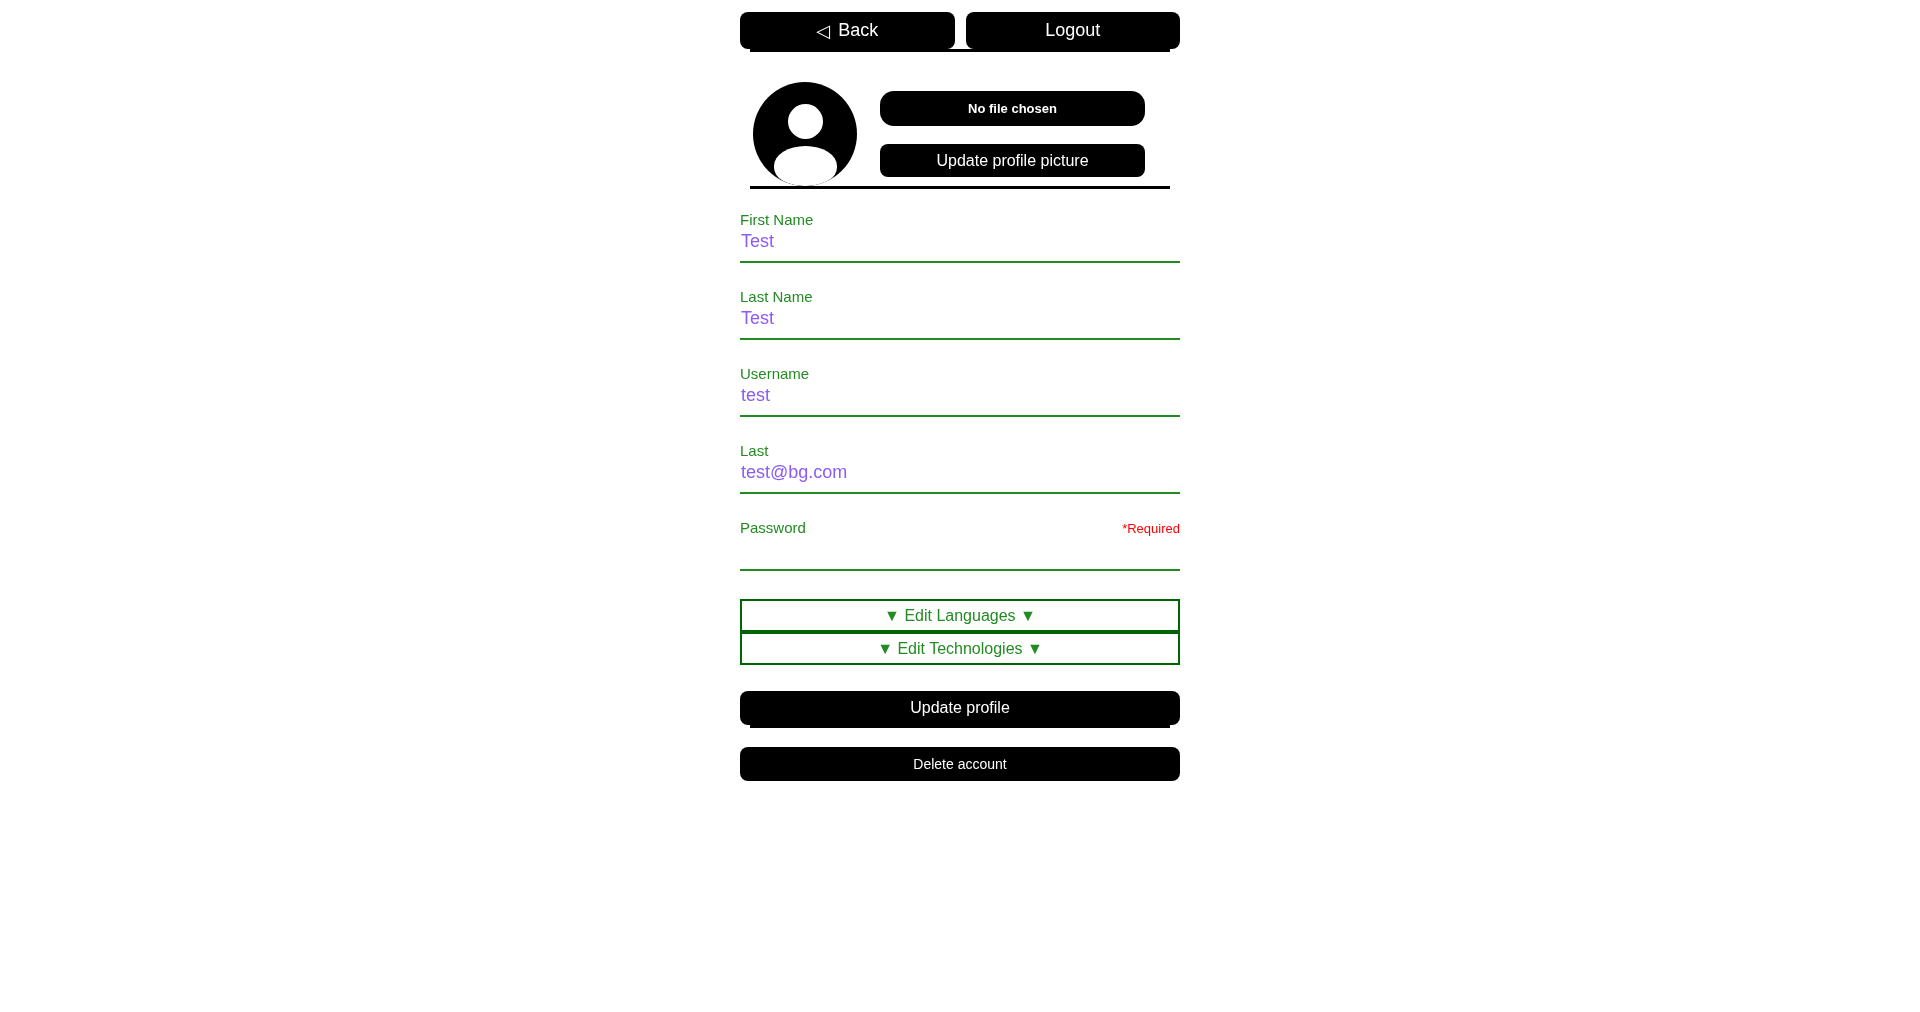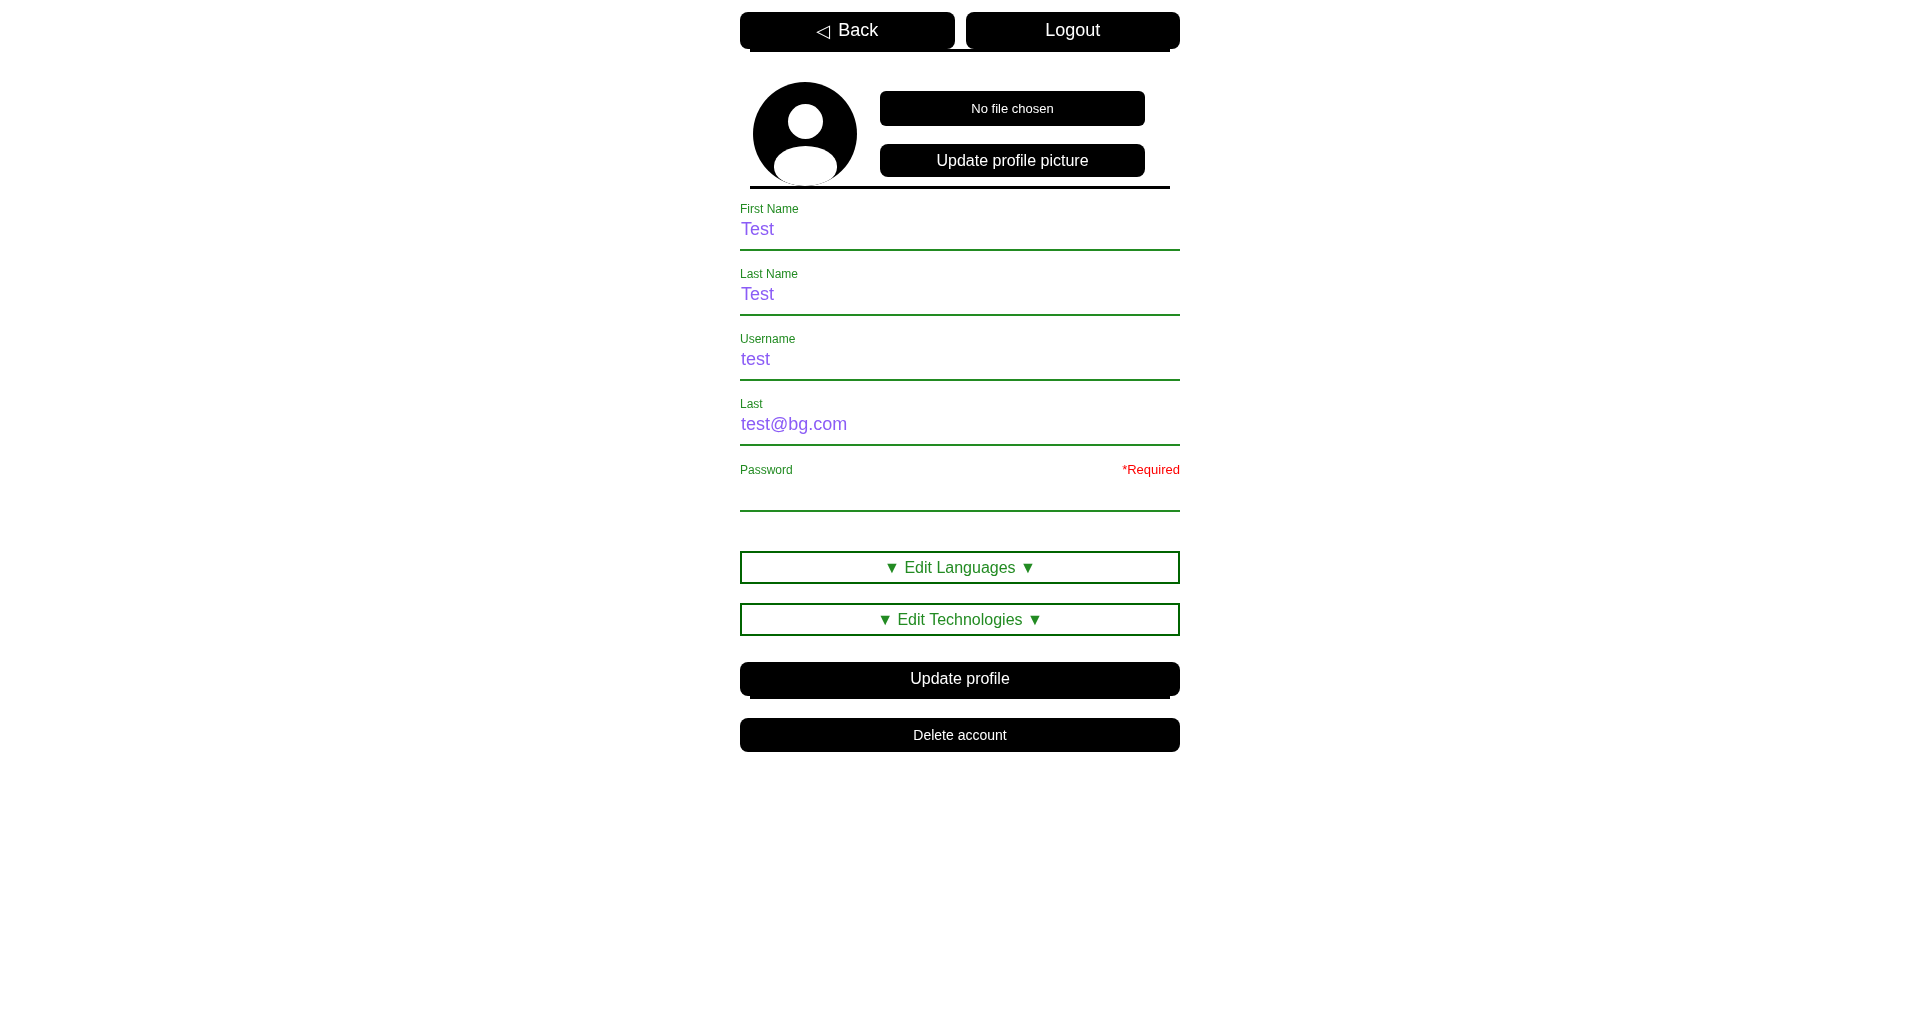--- a/index.html
+++ b/index.html
@@ -42,51 +42,52 @@
     width: 35px; height: 35px; border-radius: 50%; background: #ffffff;
   }
   .avatar .body {
     position: absolute; left: 21px; top: 64px;
     width: 63px; height: 40px; background: #ffffff;
     border-radius: 50% 50% 46% 46%;
   }
   .picture-controls { flex: 1; margin-left: 23px; margin-right: 35px; }
   .file-input {
     height: 35px; background: #000000; color: #ffffff;
-    border-radius: 6px; font-size: 13px;
+    border-radius: 14px; font-size: 13px;
     display: flex; align-items: center; justify-content: center;
     cursor: pointer;
+    font-weight: bold;
   }
   .update-pic { margin-top: 18px; width: 100%; height: 33px; font-size: 16px; }
 
   
   .profile-form { margin-top: 13px; }
   .field { margin-bottom: 16px; }
   .label-row { display: flex; justify-content: space-between; align-items: baseline; }
-  .field-label { font-size: 12px; color: #228B22; }
+  .field-label { font-size: 15px; color: #228B22; margin-top: 9px; }
   .required-note { font-size: 13px; color: #ff0000; margin-left: 40px; }
   .text-input {
     display: block; width: 100%;
     border: none; border-bottom: 2px solid #228B22;
     outline: none; background: transparent;
     font-family: "Liberation Sans", sans-serif;
     font-size: 18px; color: #8b5cf6;
     padding: 3px 1px 9px;
   }
 
   .btn-outline {
     width: 100%; height: 33px;
     background: #ffffff; color: #228B22;
     border: 2px solid #006400; border-radius: 0;
     font-family: "Liberation Sans", sans-serif;
     font-size: 16px; cursor: pointer;
     display: flex; align-items: center; justify-content: center;
   }
-  .edit-languages { margin-top: 39px; }
-  .edit-technologies { margin-top: 19px; }
+  .edit-languages { margin-top: 28px; }
+  .edit-technologies { }
   .update-profile { margin-top: 26px; width: 100%; height: 34px; font-size: 16px; }
   .delete-account { margin-top: 19px; width: 100%; height: 34px; font-size: 14px; }
 </style>
 </head>
 <body>
 
 <div class="content">
 
   <div class="toolbar">
     <button class="btn-black">

